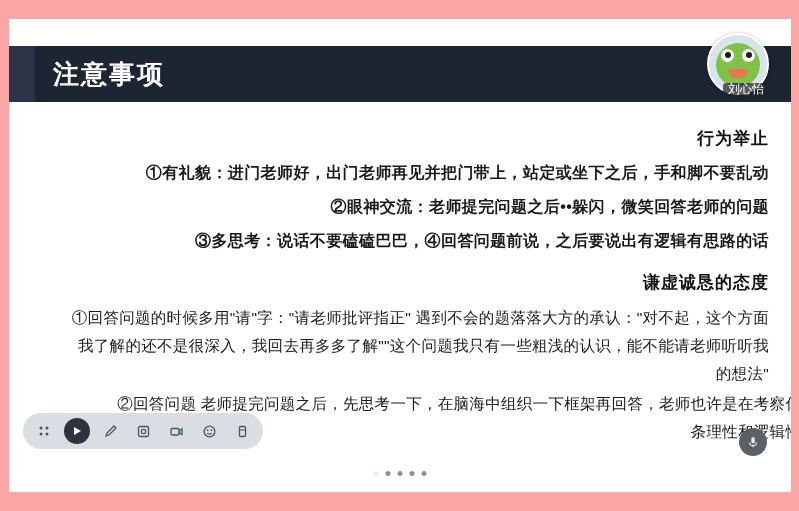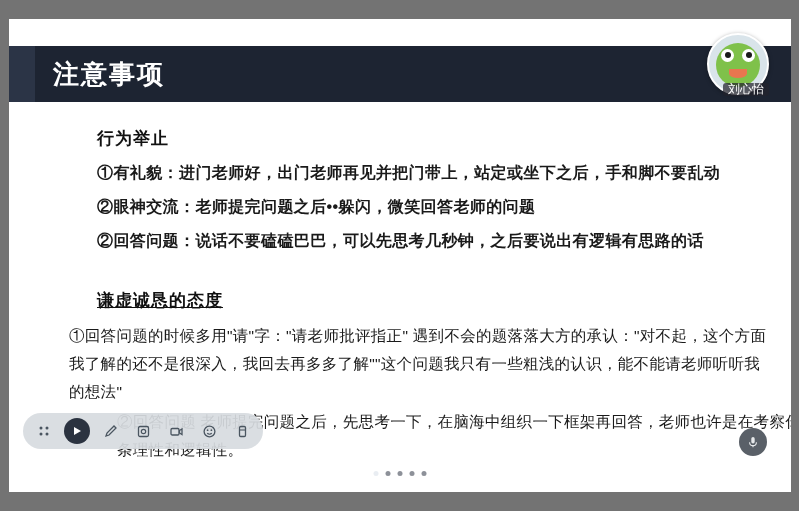--- a/index.html
+++ b/index.html
@@ -10,21 +10,21 @@
   body {
     width: 799px;
     height: 511px;
     overflow: hidden;
     font-family: "Liberation Sans", sans-serif;
   }
   #screen {
     position: relative;
     width: 799px;
     height: 511px;
-    background: #737373;
+    background: #fca5a5;
     overflow: hidden;
   }
   
   .slide {
     position: absolute;
     left: 9px;
     top: 19px;
     width: 782px;
     height: 473px;
     background: #ffffff;
@@ -57,31 +57,31 @@
     letter-spacing: 2px;
     font-family: "Liberation Sans", sans-serif;
   }
   
   .body {
     position: absolute;
     left: 60px;
     top: 108px;
     width: 700px;
     color: #1a1a1a;
+    text-align: right;
   }
   .sec-head {
     font-size: 17px;
     font-weight: bold;
     color: #111111;
     margin: 0 0 10px 28px;
     letter-spacing: 1px;
   }
   .sec-head.second {
-    margin-top: 36px;
-    text-decoration: underline;
+    margin-top: 18px;
   }
   .line {
     font-size: 16px;
     line-height: 25px;
     margin: 0 0 9px 28px;
     color: #1a1a1a;
     letter-spacing: 0.4px;
     white-space: nowrap;
     font-weight: bold;
   }
@@ -235,21 +235,21 @@
     <div class="title-band">
       <div class="title-band-inner"></div>
     </div>
     <div class="slide-title">注意事项</div>
 
     <div class="body">
 
       <div class="sec-head">行为举止</div>
       <div class="line">①有礼貌：进门老师好，出门老师再见并把门带上，站定或坐下之后，手和脚不要乱动</div>
       <div class="line">②眼神交流：老师提完问题之后••躲闪，微笑回答老师的问题</div>
-      <div class="line">②回答问题：说话不要磕磕巴巴，可以先思考几秒钟，之后要说出有逻辑有思路的话</div>
+      <div class="line">③多思考：说话不要磕磕巴巴，④回答问题前说，之后要说出有逻辑有思路的话</div>
 
       <div class="sec-head second">谦虚诚恳的态度</div>
       <div class="para wrap">①回答问题的时候多用"请"字："请老师批评指正" 遇到不会的题落落大方的承认："对不起，这个方面我了解的还不是很深入，我回去再多多了解""这个问题我只有一些粗浅的认识，能不能请老师听听我的想法"</div>
       <div class="para wrap indent">②回答问题 老师提完问题之后，先思考一下，在脑海中组织一下框架再回答，老师也许是在考察你的条理性和逻辑性。</div>
 
     </div>
 
     <div class="cam">
       <div class="avatar">
         <div class="eye l">

